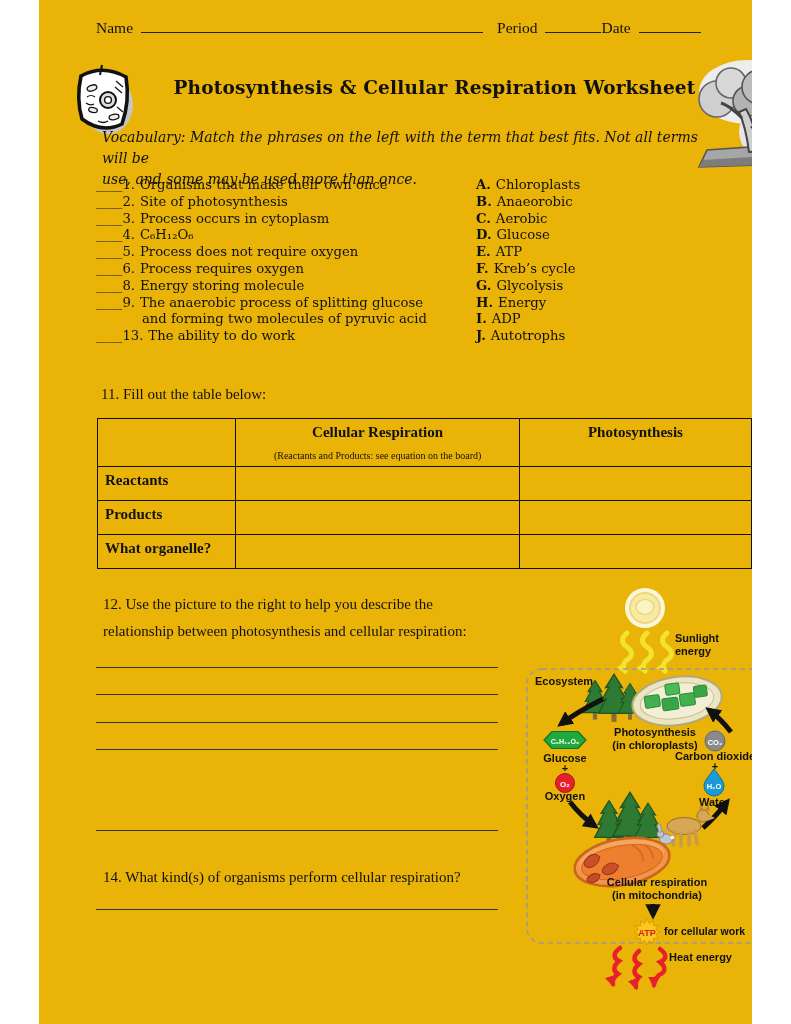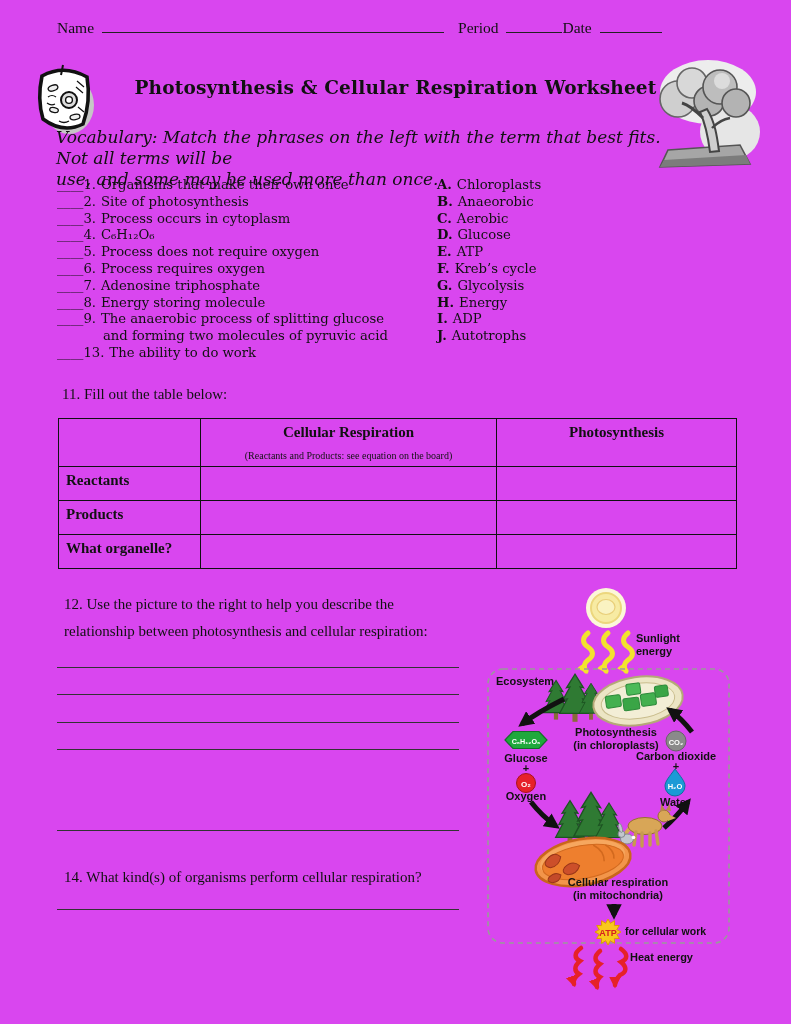--- a/index.html
+++ b/index.html
@@ -1,37 +1,37 @@
 <!DOCTYPE html>
 <html><head>
 <meta charset="utf-8">
 <style>
   * { margin:0; padding:0; box-sizing:border-box; }
   html,body { background:#ffffff; }
   body { font-family:"Liberation Serif", serif; color:#111; }
-  .page { position:relative; width:791px; height:1024px; background:#d946ef; margin:0 auto; overflow:hidden; }
+  .page { position:relative; width:713px; height:1024px; background:#eab308; margin:0 auto; overflow:hidden; }
 
   
   .topline { position:absolute; left:57px; top:18px; width:682px; display:flex; align-items:baseline; font-size:15.5px; }
   .blank { display:inline-block; border-bottom:1.4px solid #222; height:15px; }
   .b-name { width:342px; margin-left:8px; }
   .lbl-period { margin-left:14px; }
   .b-period { width:56px; margin-left:8px; }
   .lbl-date { }
   .b-date { width:62px; margin-left:8px; }
 
   .title { position:absolute; left:20px; top:77px; width:751px; text-align:center;
            font-family:"DejaVu Serif", serif; font-weight:bold; font-size:18.5px; letter-spacing:.2px; }
 
   .clip { position:absolute; }
   .clip-cell { left:33px; top:61px; }
   .clip-tree { left:648px; top:54px; }
 
-  .instructions { position:absolute; left:56px; top:127px; width:620px;
-                  font-family:"DejaVu Serif", serif; font-style:italic; font-size:17px; line-height:21px; }
+  .instructions { position:absolute; left:63px; top:127px; width:620px;
+                  font-family:"DejaVu Serif", serif; font-style:italic; font-size:14px; line-height:21px; }
 
   .vocab { position:absolute; left:57px; top:177px; font-family:"DejaVu Serif", serif;
            font-size:13.2px; line-height:16.8px; white-space:nowrap; }
   .vocab .vnum { margin-right:5px; }
   .vocab .cont { padding-left:46px;text-align:right; }
   .terms { position:absolute; left:437px; top:177px; font-family:"DejaVu Serif", serif;
            font-size:13.2px; line-height:16.8px; white-space:nowrap; }
   .terms b { margin-right:5px; }
 
   .q { position:absolute; font-size:15px; white-space:nowrap; }
@@ -102,21 +102,20 @@
     <div>use, and some may be used more than once.</div>
   </div>
 
   <div class="vocab">
     <div><span>____</span><span class="vnum">1.</span><span>Organisms that make their own once</span></div>
     <div><span>____</span><span class="vnum">2.</span><span>Site of photosynthesis</span></div>
     <div><span>____</span><span class="vnum">3.</span><span>Process occurs in cytoplasm</span></div>
     <div><span>____</span><span class="vnum">4.</span><span>C₆H₁₂O₆</span></div>
     <div><span>____</span><span class="vnum">5.</span><span>Process does not require oxygen</span></div>
     <div><span>____</span><span class="vnum">6.</span><span>Process requires oxygen</span></div>
-    <div><span>____</span><span class="vnum">7.</span><span>Adenosine triphosphate</span></div>
     <div><span>____</span><span class="vnum">8.</span><span>Energy storing molecule</span></div>
     <div><span>____</span><span class="vnum">9.</span><span>The anaerobic process of splitting glucose</span></div>
     <div class="cont">and forming two molecules of pyruvic acid</div>
     <div><span>____</span><span class="vnum">13.</span><span>The ability to do work</span></div>
   </div>
 
   <div class="terms">
     <div><b>A.</b><span>Chloroplasts</span></div>
     <div><b>B.</b><span>Anaeorobic</span></div>
     <div><b>C.</b><span>Aerobic</span></div>

